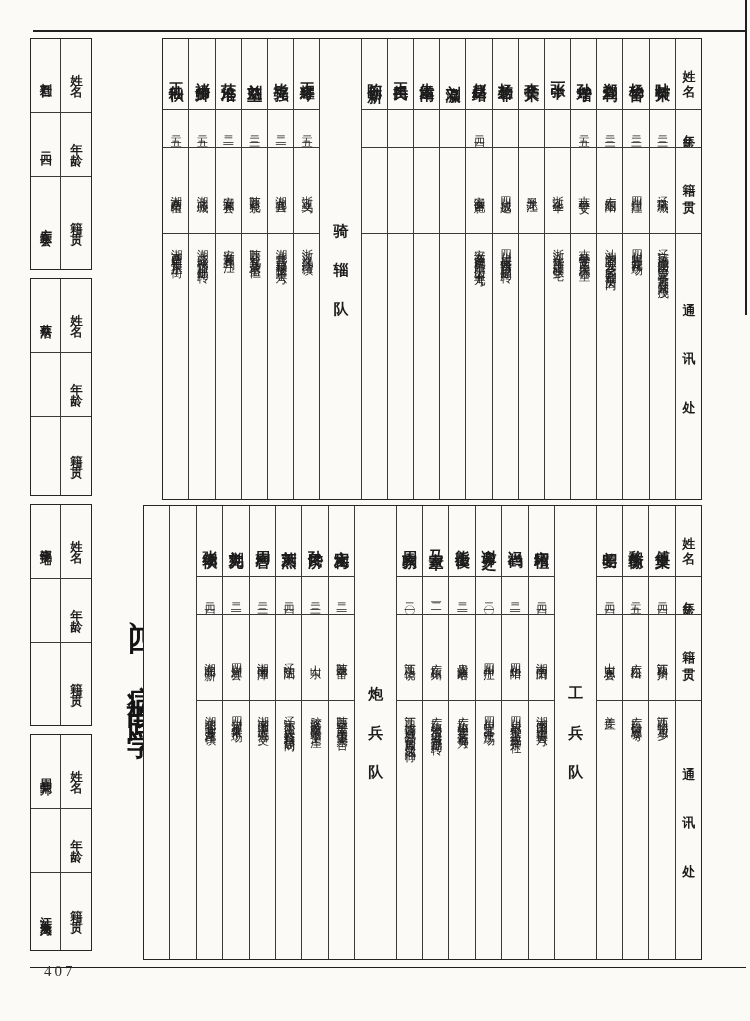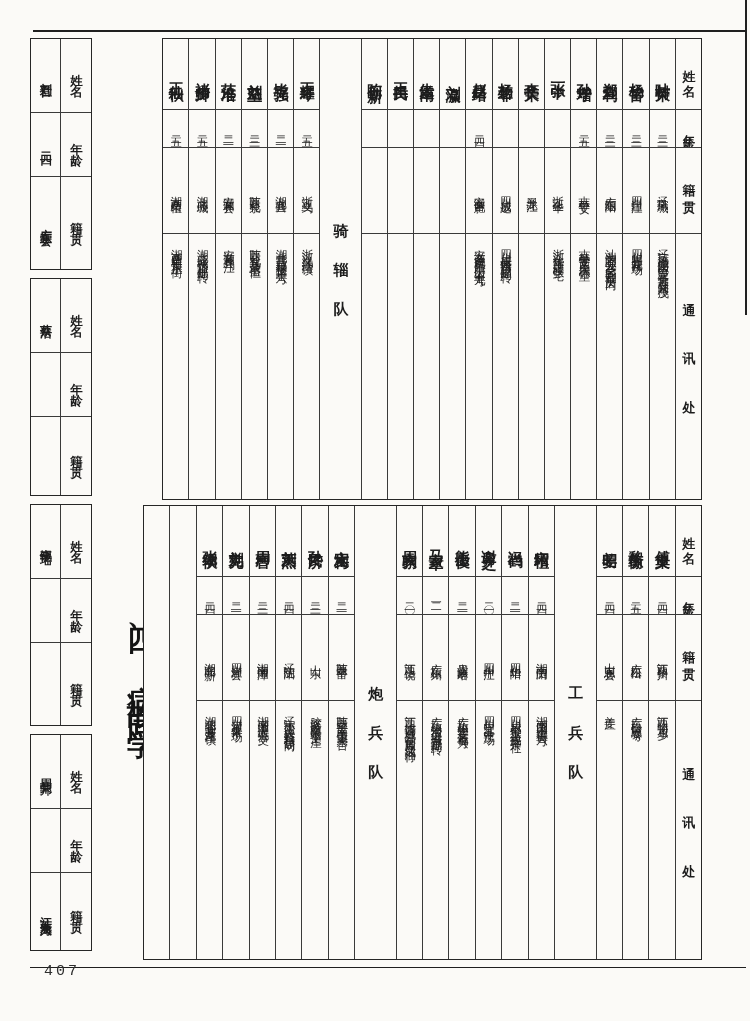--- a/index.html
+++ b/index.html
@@ -61,21 +61,21 @@
   .sr-name{height:74px;flex:0 0 auto;}
   .sr-age{height:64px;flex:0 0 auto;}
   .sr-native{flex:1 1 auto;}
   
   #title{
     position:absolute;left:96px;top:42px;width:66px;height:930px;
     display:flex;justify-content:center;box-sizing:border-box;padding-top:312px;
     font-size:29px;font-weight:600;letter-spacing:0.5em;color:#141414;
   }
   #pagenum{
-    position:absolute;left:44px;top:963px;font-family:Liberation Mono, monospace;
+    position:absolute;left:44px;top:963px;font-family:Liberation Serif, serif;
     font-size:15px;letter-spacing:3px;color:#2e2e2e;
   }
   .scanline{position:absolute;background:#1f1f1f;}
   #rule-top{left:33px;top:30px;width:714px;height:1.5px;}
   #rule-bottom{left:30px;top:967px;width:716px;height:1px;}
   #edge-right{left:745px;top:0;width:1.5px;height:315px;}
 </style>
 </head>
 <body>
 

